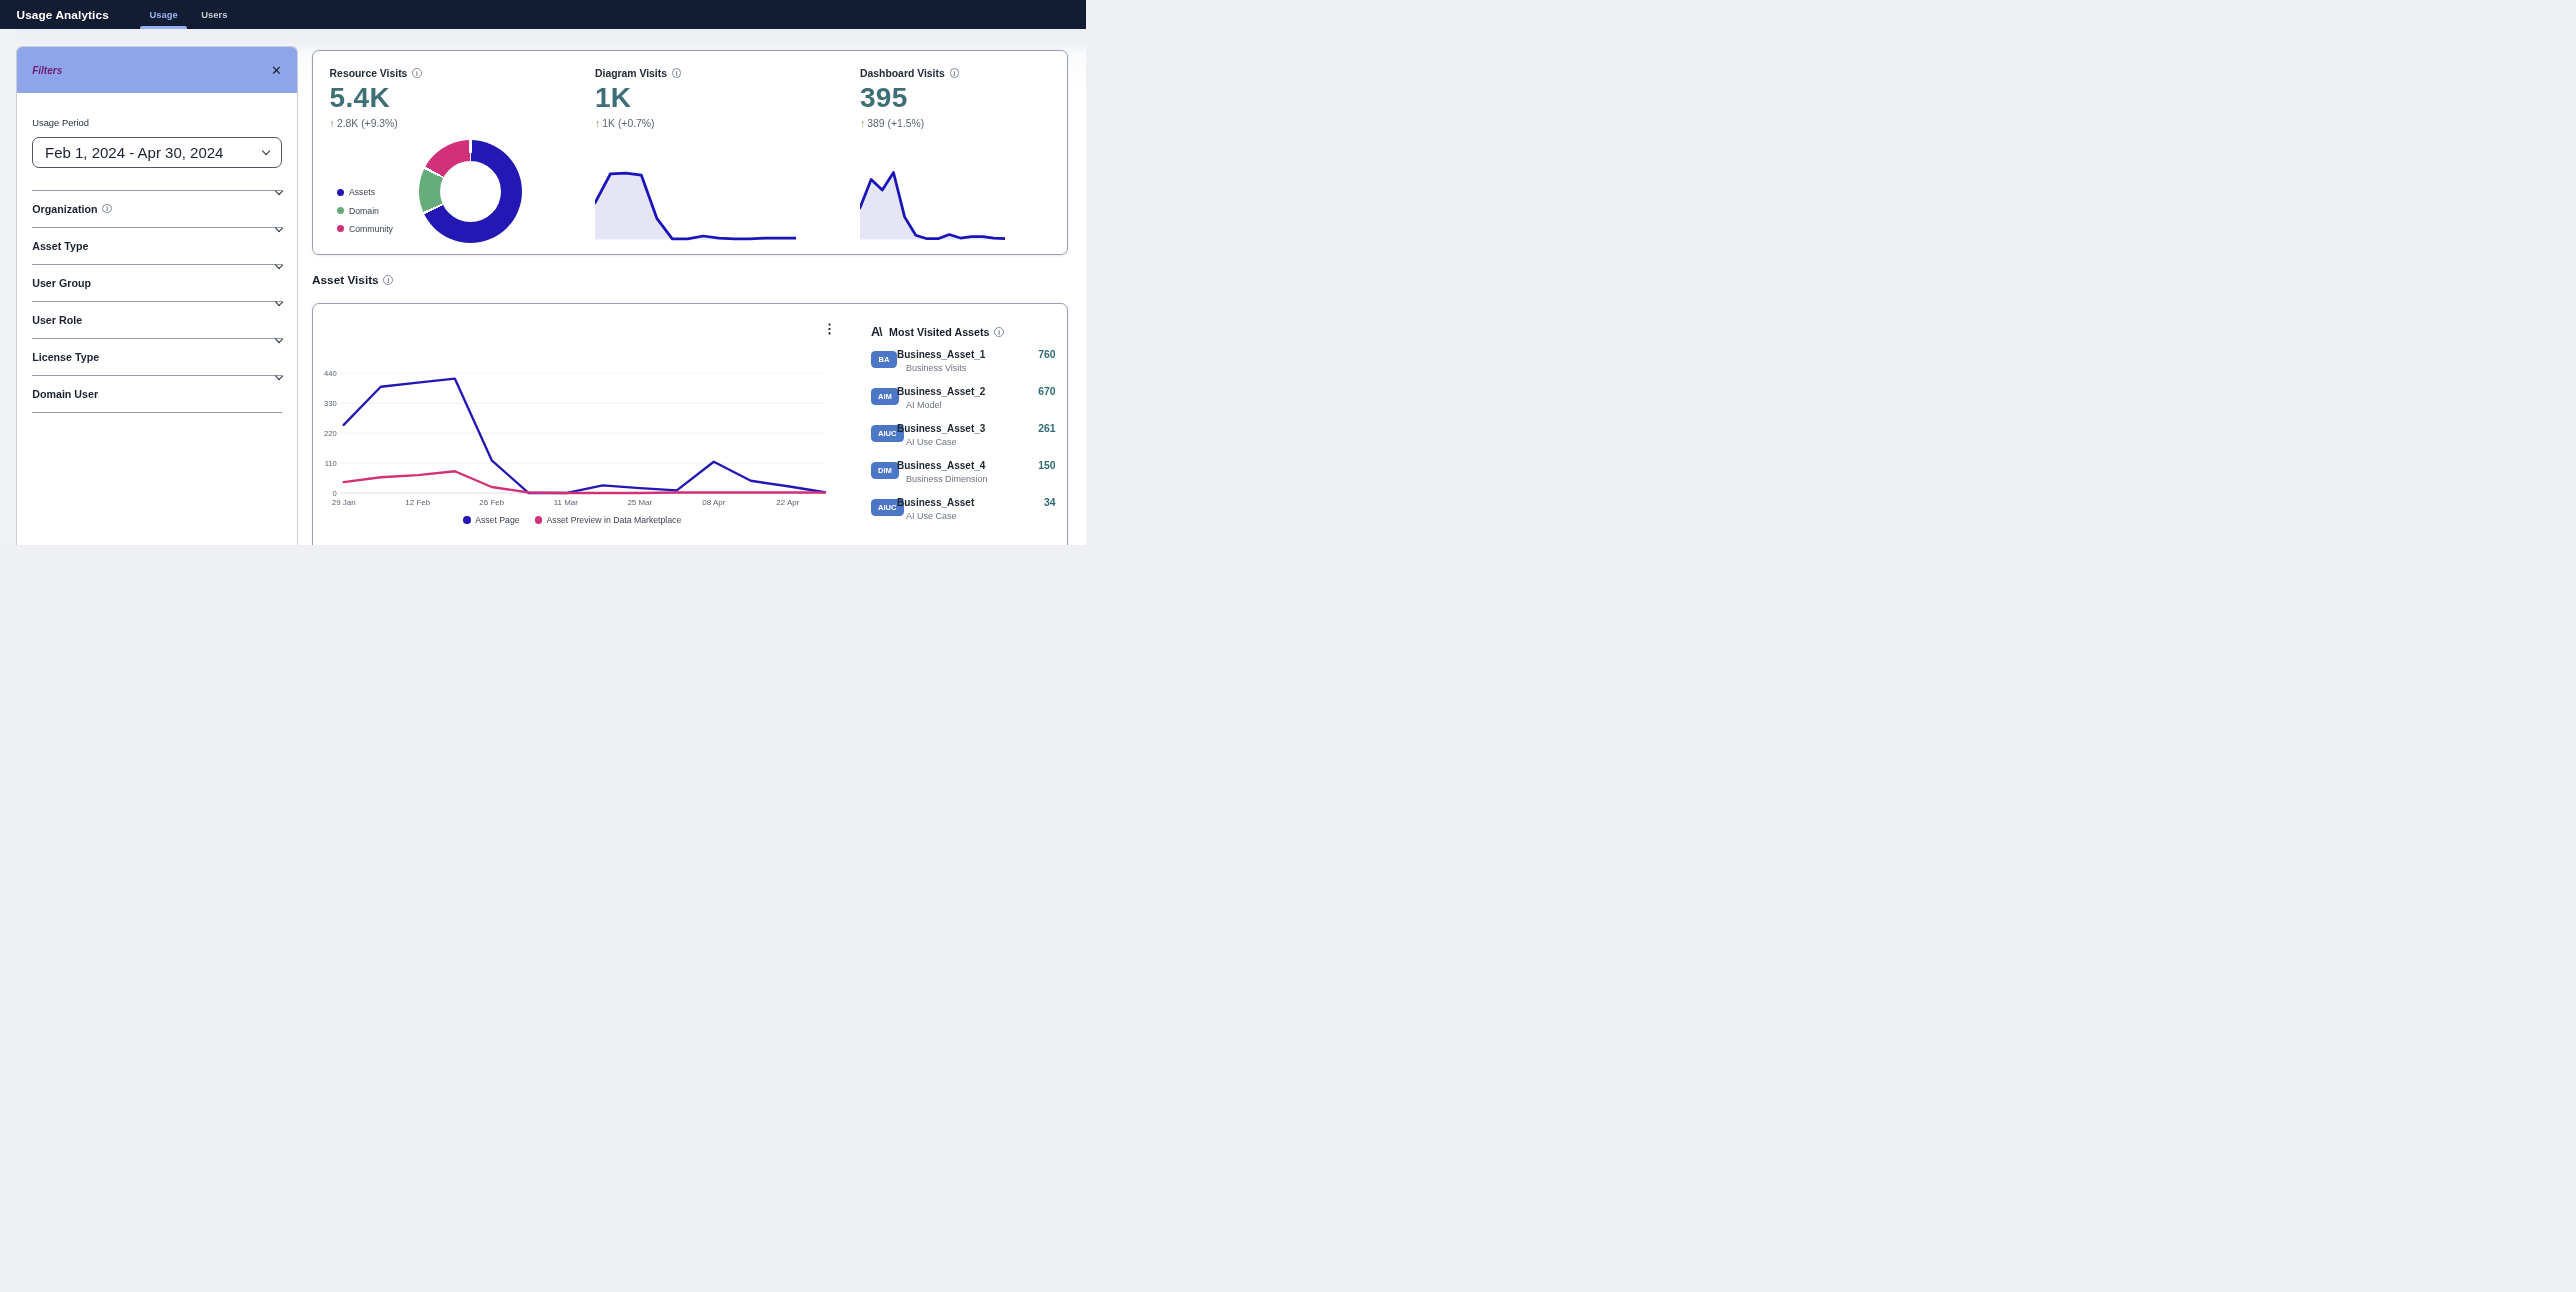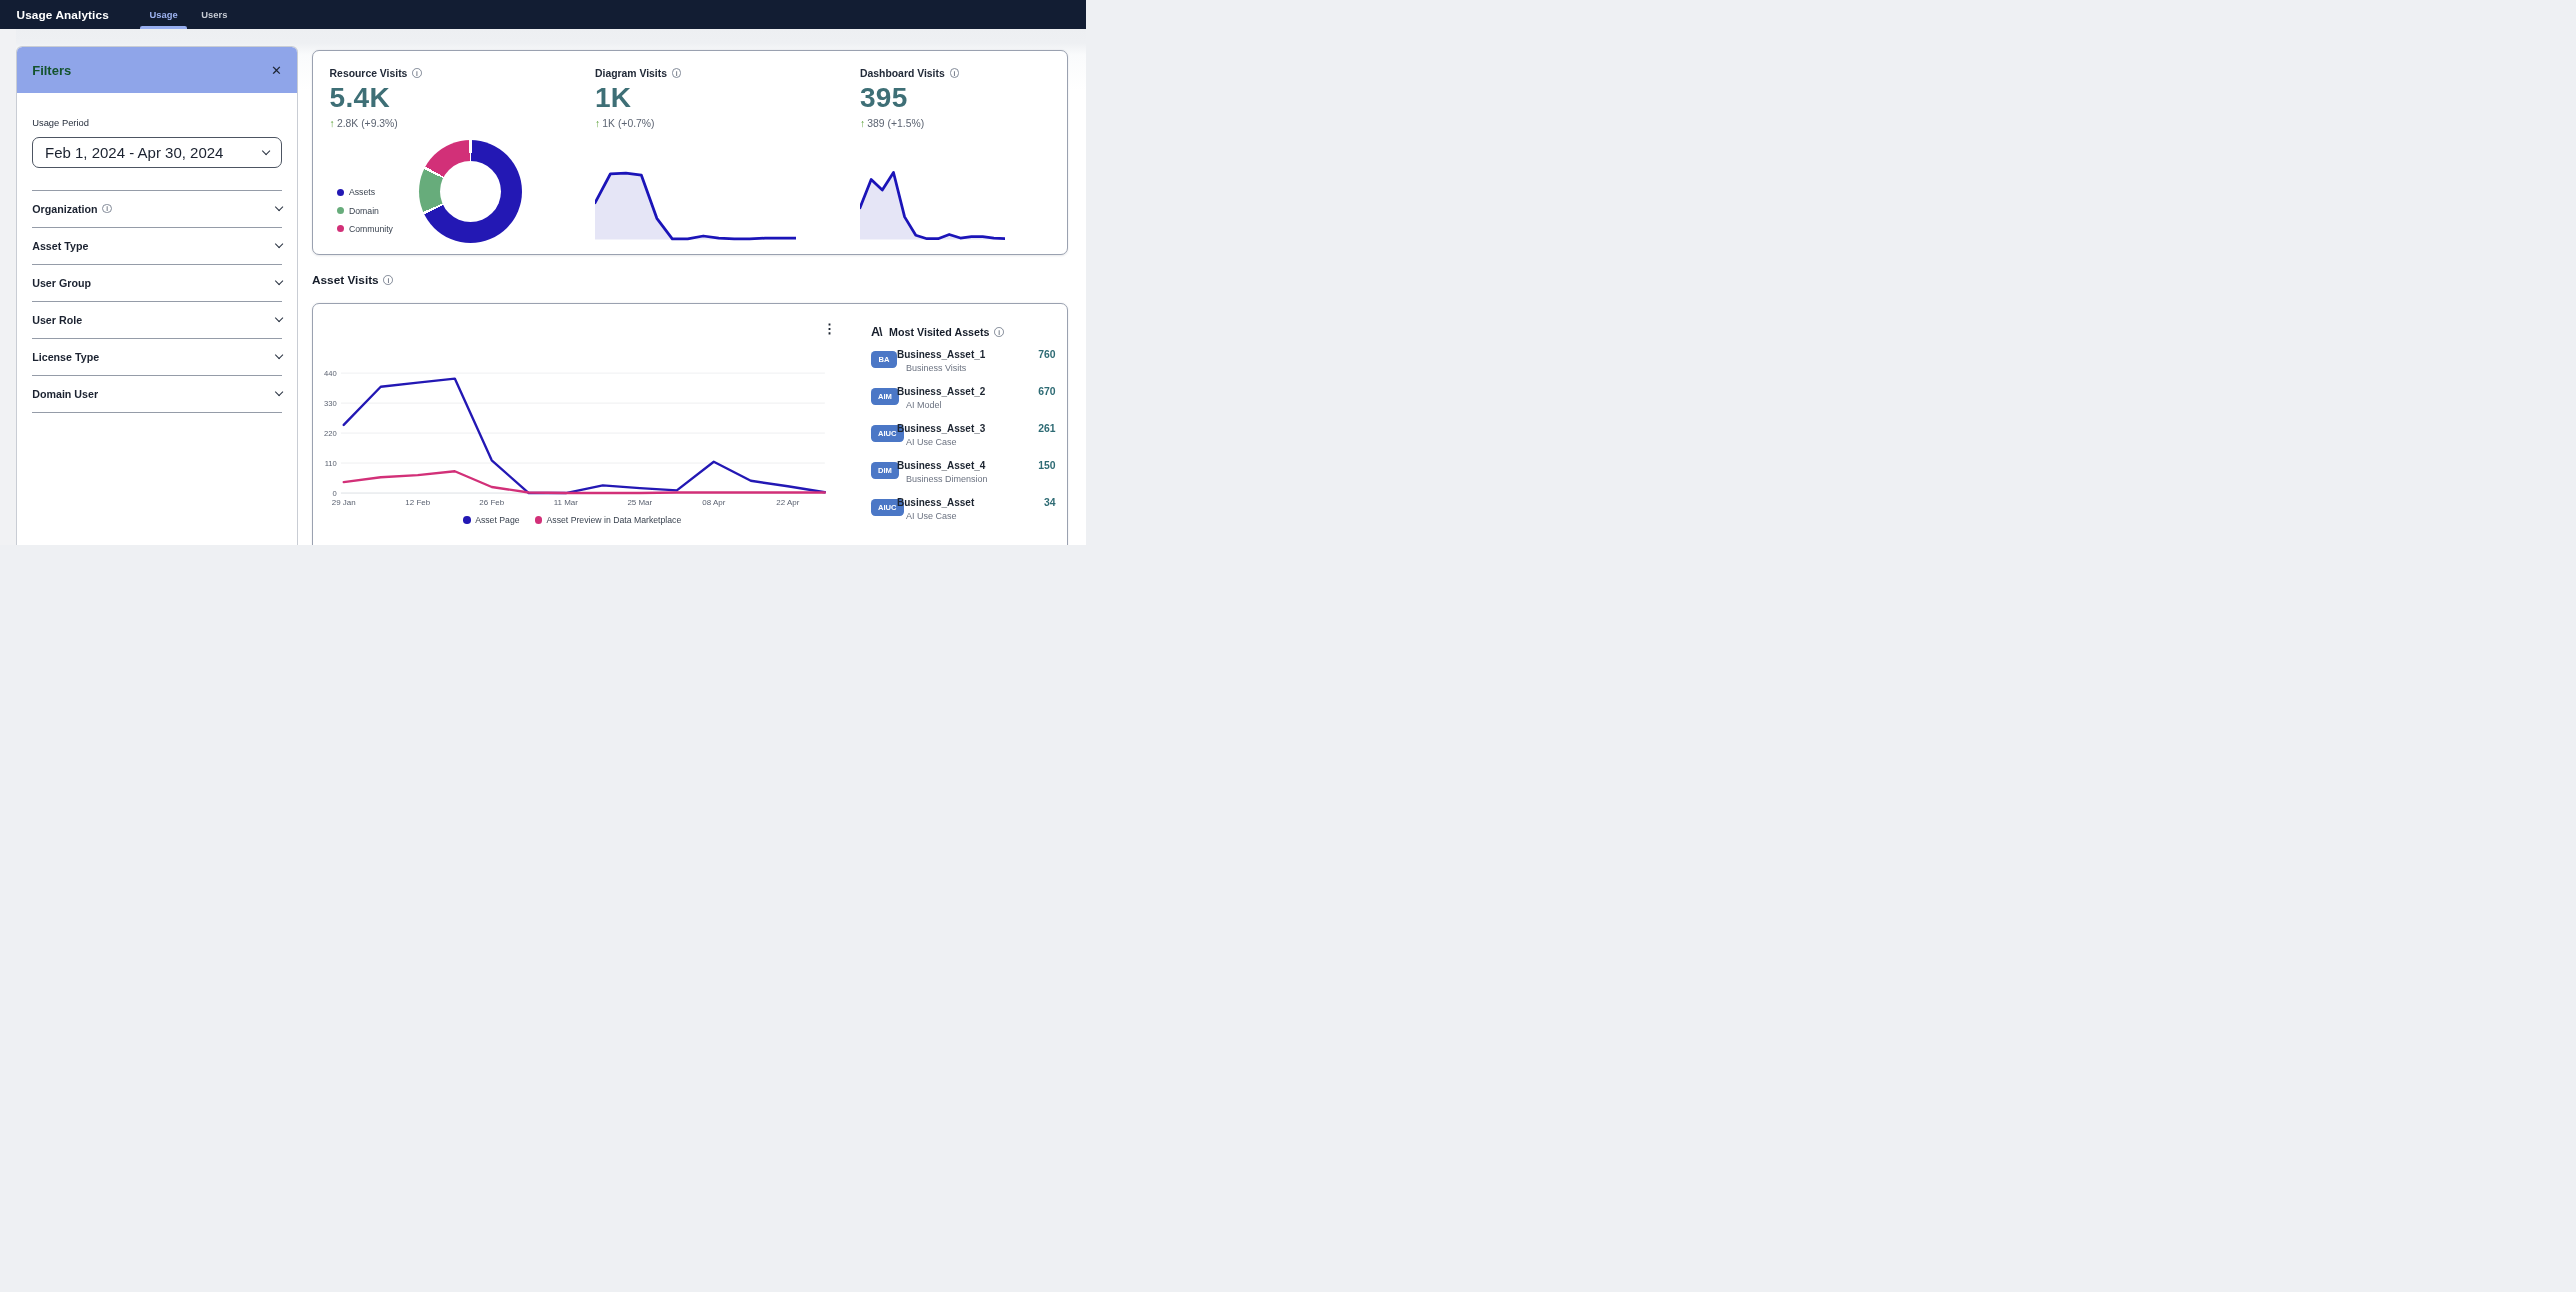--- a/index.html
+++ b/index.html
@@ -19,31 +19,31 @@
   
   .content-bg { left:0; top:29px; width:1086px; height:516px;
       background:linear-gradient(180deg,#edeff2 0px,#eef0f3 14px,#fafbfc 26px,#ffffff 62px,#ffffff 100%); }
   .left-strip { left:0; top:29px; width:16px; height:516px; background:#f1f2f4; }
 
   
   .sidebar { left:16px; top:46px; width:282px; height:499px; background:#ffffff;
              border:0.7px solid #c9cdd4; border-bottom:none; border-radius:6.2px 6.2px 0 0; }
   .sidebar-header { height:46px; background:#8fa5e9; border-radius:5.5px 5.5px 0 0;
              display:flex; align-items:center; justify-content:space-between; padding:0 15.2px; }
-  .sidebar-title { font-size:13px; font-weight:700; color:#14532d; }
+  .sidebar-title { font-size:10px; font-weight:700; color:#701a75;font-style:italic; }
   .close-x { font-size:13px; color:#1c2432; cursor:pointer; line-height:1; }
   .sidebar-body { padding:0 15.2px; }
   .up-label { margin-top:23.6px; font-size:9.4px; color:#272f3d; }
   .up-select { margin-top:9px; height:31px; border:1px solid #4d5562; border-radius:7px;
                display:flex; align-items:center; justify-content:space-between; padding:0 11.8px; cursor:pointer; background:#fff; }
   .up-select span.val { font-size:15px; color:#1b2230; }
   .chev { width:6.2px; height:6.2px; border-right:1.5px solid #2a3342; border-bottom:1.5px solid #2a3342;
           transform:rotate(45deg); margin-top:-2.8px; flex:none; }
   .fsections { margin-top:22px; border-top:0.7px solid #959ca8; }
-  .fsec { height:37px; display:flex; align-items:center; justify-content:space-between;
+  .fsec { height:37px; display:flex; justify-content:space-between;
           border-bottom:0.7px solid #959ca8; cursor:pointer;gap:16px; }
   .flab { font-size:10.7px; font-weight:700; color:#1b2230; display:flex; align-items:center; }
 
   .info { display:inline-flex; width:9.7px; height:9.7px; border:0.8px solid #828a98; border-radius:50%;
           color:#6e7582; font-size:6.6px; align-items:center; justify-content:center; font-weight:700;
           margin-left:4.8px; flex:none; font-style:normal; }
 
   
   .card { background:#ffffff; border:0.7px solid #9aa1b0; border-radius:7px; box-shadow:0 0.7px 2.1px rgba(20,30,50,.10); }
   .kpi-card { left:312px; top:50px; width:756px; height:205px; }

